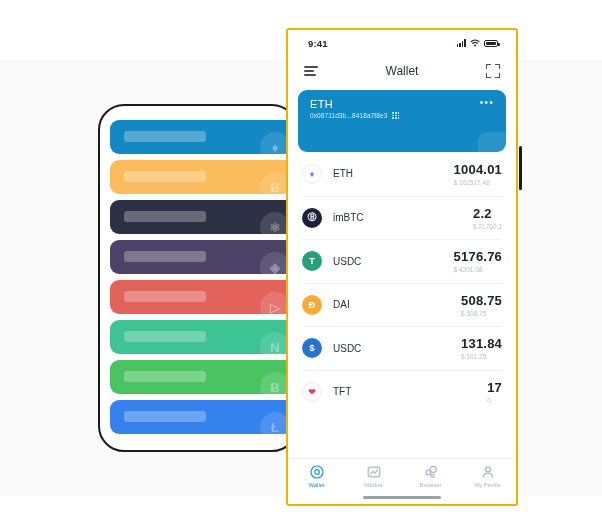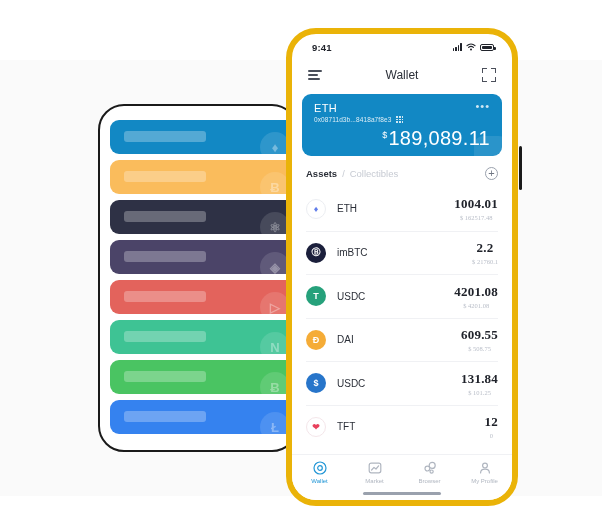--- a/index.html
+++ b/index.html
@@ -52,22 +52,22 @@
     background: rgba(255,255,255,0.12);
     color: rgba(255,255,255,0.35);
     font-size: 13px; font-weight: bold;
   }
 
   
   .phone-right {
     position: absolute; left: 286px; top: 28px;
     width: 232px; height: 478px;
     background: #ffffff;
-    border: 6px solid #eab308;
-    border-radius: 30px;
+    border: 2px solid #eab308;
+    border-radius: 3px;
     overflow: hidden;
   }
   .side-btn {
     position: absolute; left: 519px; top: 146px;
     width: 3px; height: 44px;
     background: #1a1a1a; border-radius: 2px;
   }
 
   .statusbar {
     position: relative; height: 26px;
@@ -154,21 +154,21 @@
     font-size: 9px; font-weight: bold; color: #fff;
     flex: 0 0 auto; overflow: hidden;
   }
   .coin.eth { background:#fff; border:1px solid #eceef2; }
   .coin.imbtc { background:#1b1f3b; }
   .coin.usdt { background:#26a17b; }
   .coin.dai { background:#f5ac37; }
   .coin.usdc { background:#2775ca; }
   .coin.tft { background:#fff; border:1px solid #f4e6ea; }
   .asset-sym { font-size: 10px; color: #2b2f38; margin-left: 11px; }
-  .asset-vals { margin-left: auto; text-align: center; font-family: Liberation Serif, serif; }
+  .asset-vals { margin-left: auto; text-align: left; }
   .asset-amt { font-size: 13px; font-weight: bold; color: #20232b; letter-spacing: .2px; }
   .asset-fiat { font-size: 6.5px; color: #b9bec8; margin-top: 2px; }
 
   
   .tabbar {
     position: absolute; left: 0; right: 0; bottom: 0;
     height: 46px; background: #fff;
     border-top: 1px solid #f0f1f4;
     display: flex; align-items: flex-start; padding-top: 6px;
   }
@@ -271,33 +271,22 @@
             <i></i>
             <i></i>
             <i></i>
             <i></i>
             <i></i>
             <i></i>
             <i></i>
             <i></i>
           </div>
       </div>
-      <div class="acct-bal">
-        <span class="cur">$</span><span class="amt">189,089.11</span>
-      </div>
     </div>
 
-    <div class="assets-head">
-      <div class="assets-tabs">
-        <span class="tab-active">Assets</span>
-        <span class="tab-sep">/</span>
-        <span class="tab-inactive">Collectibles</span>
-      </div>
-      <div class="plus-btn">+</div>
-    </div>
 
     <div class="asset-list" id="asset-list">
         <div class="asset-row">
           <div class="coin eth" style="color:#627eea">♦</div>
           <div class="asset-sym">ETH</div>
           <div class="asset-vals">
             <div class="asset-amt">1004.01</div>
             <div class="asset-fiat">$ 162517.48</div>
           </div>
         </div>
@@ -306,45 +295,45 @@
           <div class="asset-sym">imBTC</div>
           <div class="asset-vals">
             <div class="asset-amt">2.2</div>
             <div class="asset-fiat">$ 21760.1</div>
           </div>
         </div>
         <div class="asset-row">
           <div class="coin usdt" style="color:#fff">T</div>
           <div class="asset-sym">USDC</div>
           <div class="asset-vals">
-            <div class="asset-amt">4201.08</div>
+            <div class="asset-amt">5176.76</div>
             <div class="asset-fiat">$ 4201.08</div>
           </div>
         </div>
         <div class="asset-row">
           <div class="coin dai" style="color:#fff">Đ</div>
           <div class="asset-sym">DAI</div>
           <div class="asset-vals">
-            <div class="asset-amt">609.55</div>
+            <div class="asset-amt">508.75</div>
             <div class="asset-fiat">$ 508.75</div>
           </div>
         </div>
         <div class="asset-row">
           <div class="coin usdc" style="color:#fff">$</div>
           <div class="asset-sym">USDC</div>
           <div class="asset-vals">
             <div class="asset-amt">131.84</div>
             <div class="asset-fiat">$ 101.25</div>
           </div>
         </div>
         <div class="asset-row">
           <div class="coin tft" style="color:#e8415c">❤</div>
           <div class="asset-sym">TFT</div>
           <div class="asset-vals">
-            <div class="asset-amt">12</div>
+            <div class="asset-amt">17</div>
             <div class="asset-fiat">0</div>
           </div>
         </div>
       </div>
 
     <div class="tabbar" id="tabbar">
         <div class="tabitem active">
           <div class="ti">
             <svg width="14" height="14" viewBox="0 0 14 14">
               <circle cx="7" cy="7" r="6" fill="none" stroke="#2196d6" stroke-width="1.2"></circle>

